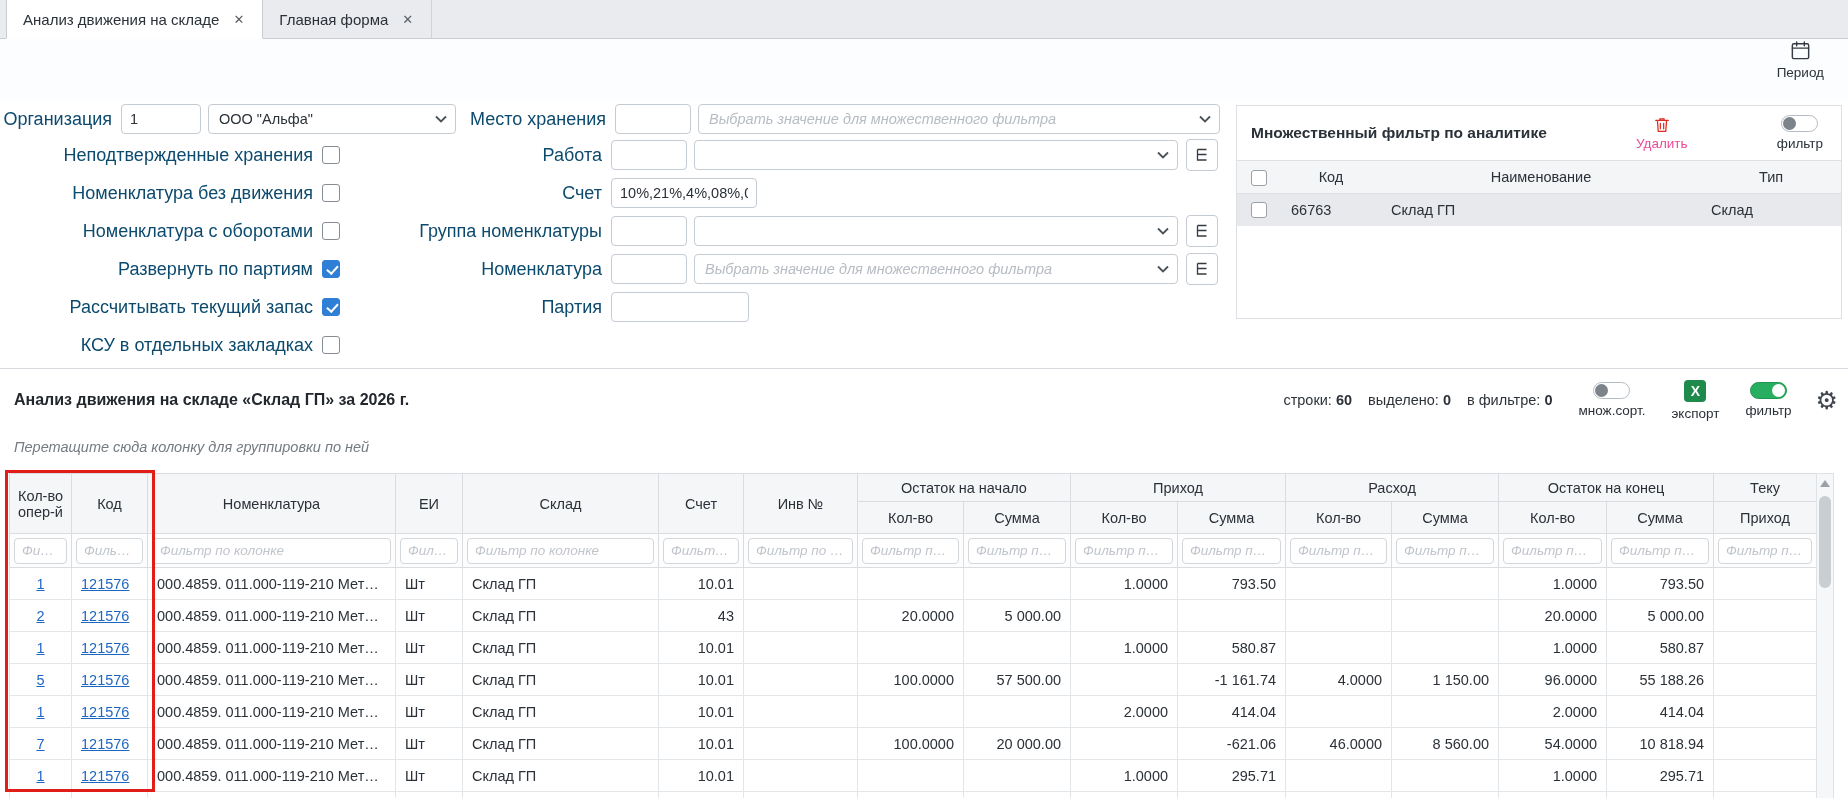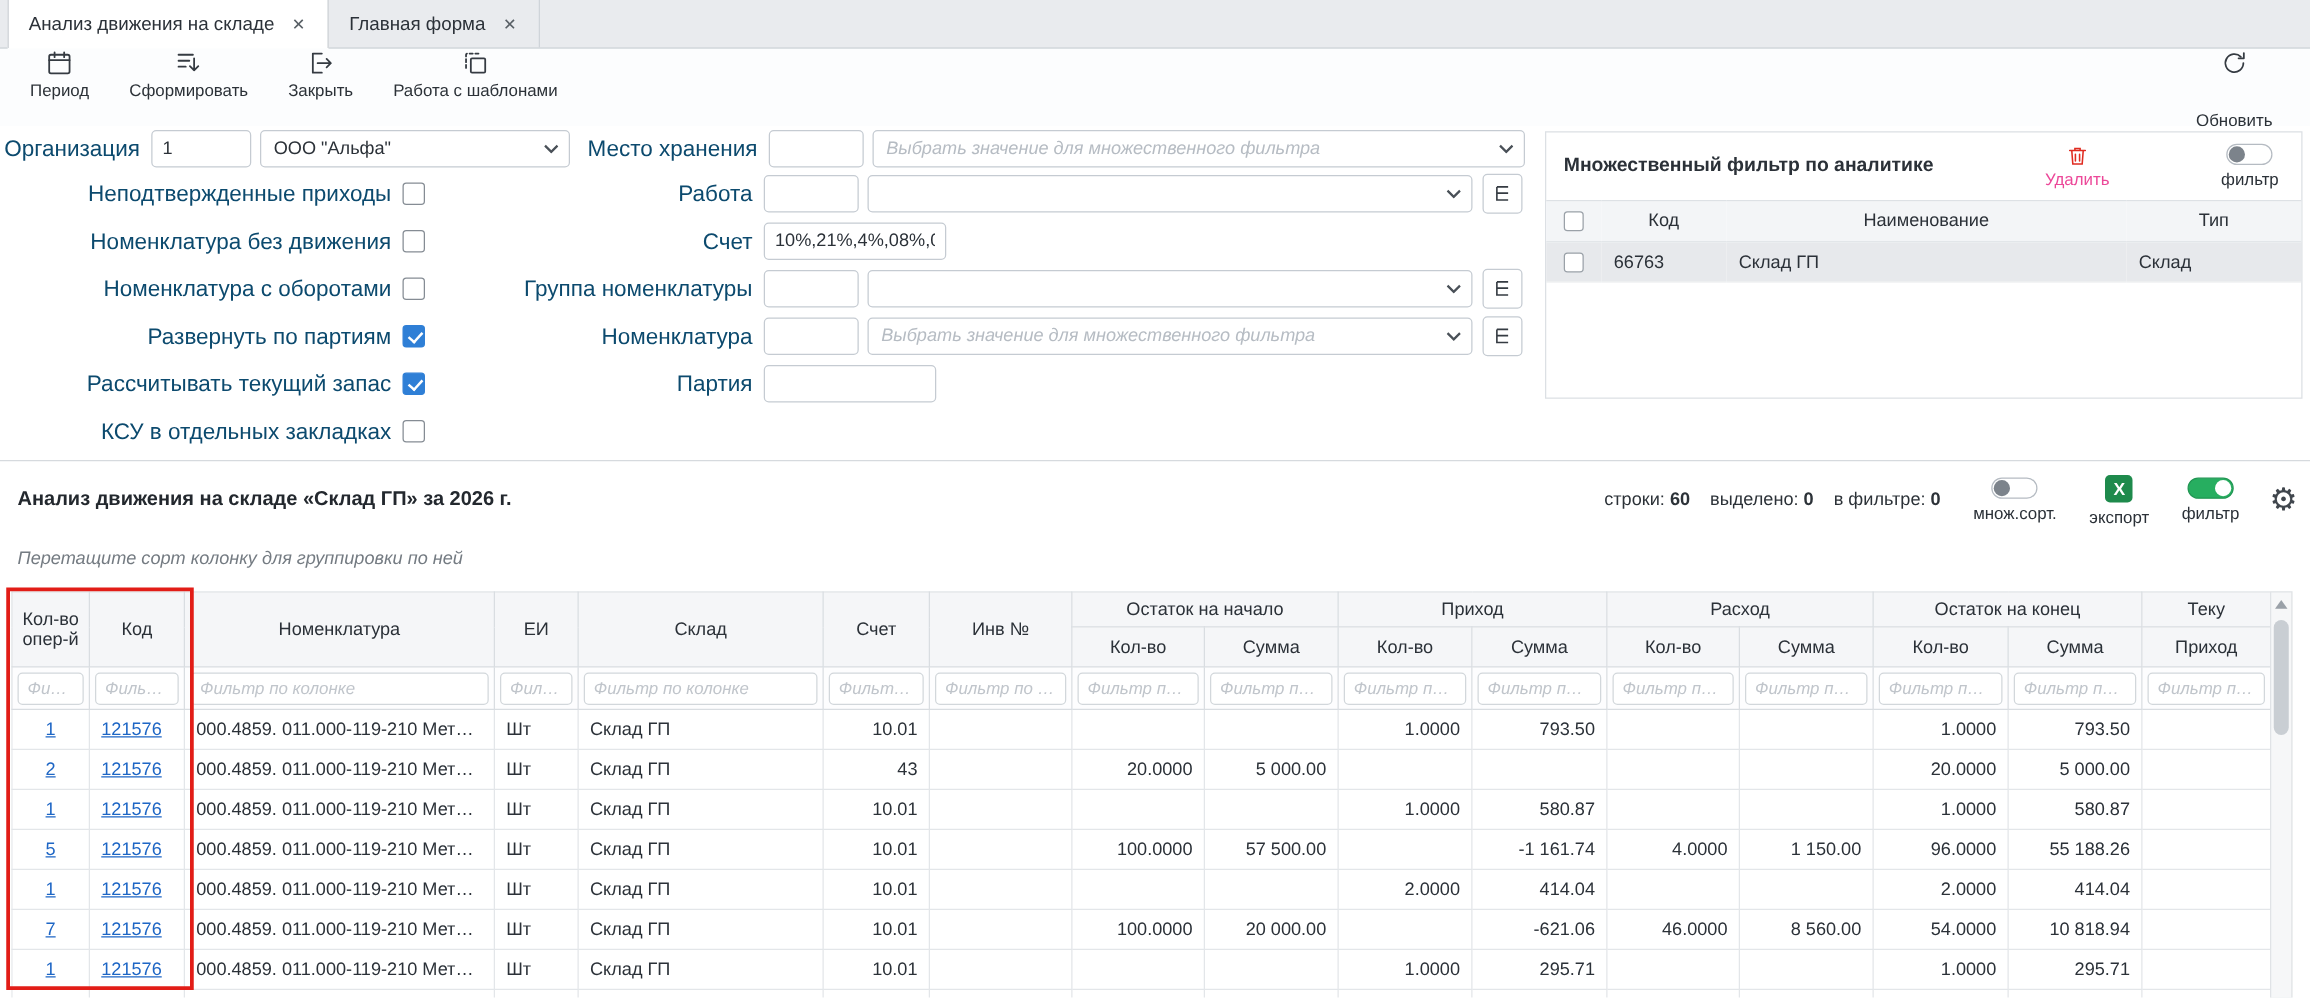--- a/index.html
+++ b/index.html
@@ -6,21 +6,21 @@
   body{width:1848px;height:798px;font-family:"Liberation Sans",sans-serif;color:#2b3138;}
   .app{position:relative;width:1848px;height:798px;background:#fff;}
 
   
   .tabbar{height:38px;background:#e9ebee;border-bottom:1px solid #c8cdd2;display:flex;align-items:stretch;padding-left:6px;}
   .tab{display:flex;align-items:center;gap:12px;padding:0 16px;font-size:15px;color:#2b3138;border-right:1px solid #cfd4d9;cursor:pointer;}
   .tab.active{background:#fff;border-left:1px solid #c8cdd2;border-right:1px solid #c8cdd2;margin-bottom:-1px;border-bottom:1px solid #fff;text-align:center;}
   .tab-close{color:#596066;font-size:13px;padding:2px;}
 
   
-  .toolbar{height:62px;background:#fcfdfe;display:flex;align-items:flex-start;gap:32px;padding:0 24px;}
+  .toolbar{height:62px;background:#fcfdfe;display:flex;align-items:flex-end;gap:32px;padding:0 24px;flex-direction:column;}
   .tbtn{display:flex;flex-direction:column;align-items:center;gap:3px;cursor:pointer;}
   .tbtn .tlabel{font-size:13.5px;color:#2c3238;white-space:nowrap;}
   .ticon svg{width:23px;height:23px;stroke:#353b42;fill:none;stroke-width:1.5;stroke-linecap:round;stroke-linejoin:round;display:block;}
   .tbtn.refresh{margin-left:auto;margin-right:6px;gap:27px;}
 
   
   .filter-area{position:relative;height:268px;background:#fff;}
   .frow{position:absolute;left:0;height:32px;display:flex;align-items:center;}
   .flabel{font-size:18px;color:#0c4a6e;white-space:nowrap;}
   .fleft{width:340px;display:flex;align-items:center;justify-content:flex-end;gap:9px;flex:none;}
@@ -183,21 +183,21 @@
         <span class="chev">
             <svg width="12" height="8">
               <path d="M1 1.5l5 5 5-5" stroke="#4a5158" stroke-width="1.8" fill="none"></path>
             </svg>
           </span>
       </div>
     </div>
 
     <div class="frow" style="top:38px">
       <div class="fleft">
-        <span class="flabel">Неподтвержденные приходы</span>
+        <span class="flabel">Неподтвержденные хранения</span>
         <span class="cb"></span>
       </div>
       <div class="fmid">
         <span class="flabel">Работа</span>
         <input class="inp small" style="">
         <div class="combo" style="width:484px">
           <span class="val"></span>
           <span class="chev">
               <svg width="12" height="8">
                 <path d="M1 1.5l5 5 5-5" stroke="#4a5158" stroke-width="1.8" fill="none"></path>
@@ -355,21 +355,21 @@
         <span>экспорт</span>
       </div>
       <div class="gctl">
         <div class="toggle on">
             <div class="knob"></div>
           </div>
         <span>фильтр</span>
       </div>
       <div class="gear">⚙</div>
     </div>
-    <div class="drag-hint">Перетащите сорт колонку для группировки по ней</div>
+    <div class="drag-hint">Перетащите сюда колонку для группировки по ней</div>
     <div class="gtable-wrap">
       <table class="grid" id="grid-table">
           <colgroup>
             <col style="width: 62px;">
             <col style="width: 76px;">
             <col style="width: 248px;">
             <col style="width: 67px;">
             <col style="width: 196px;">
             <col style="width: 85px;">
             <col style="width: 114px;">

